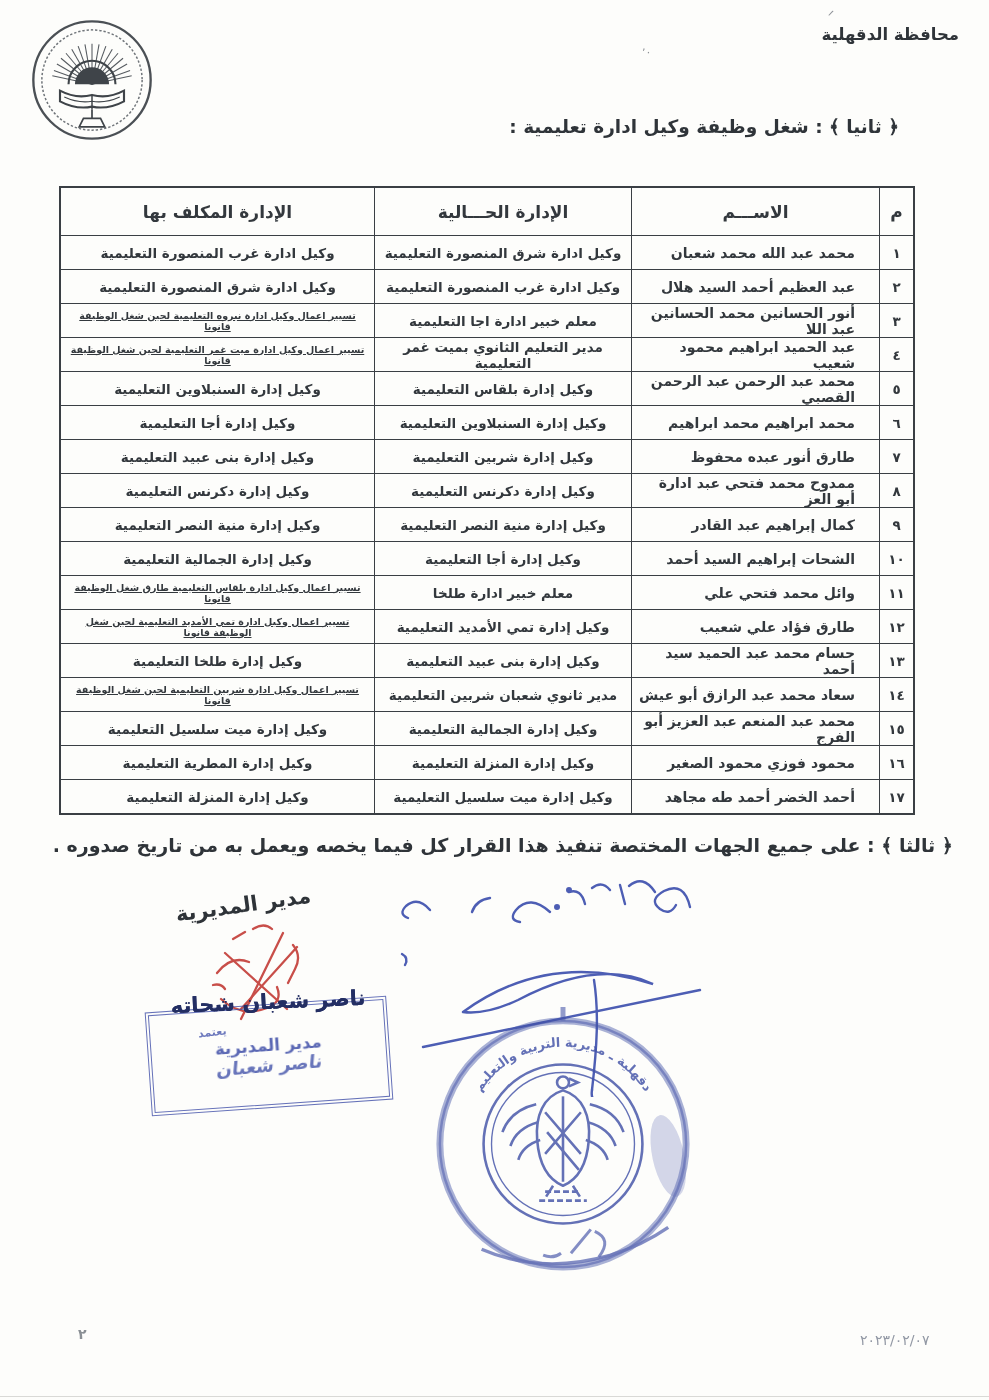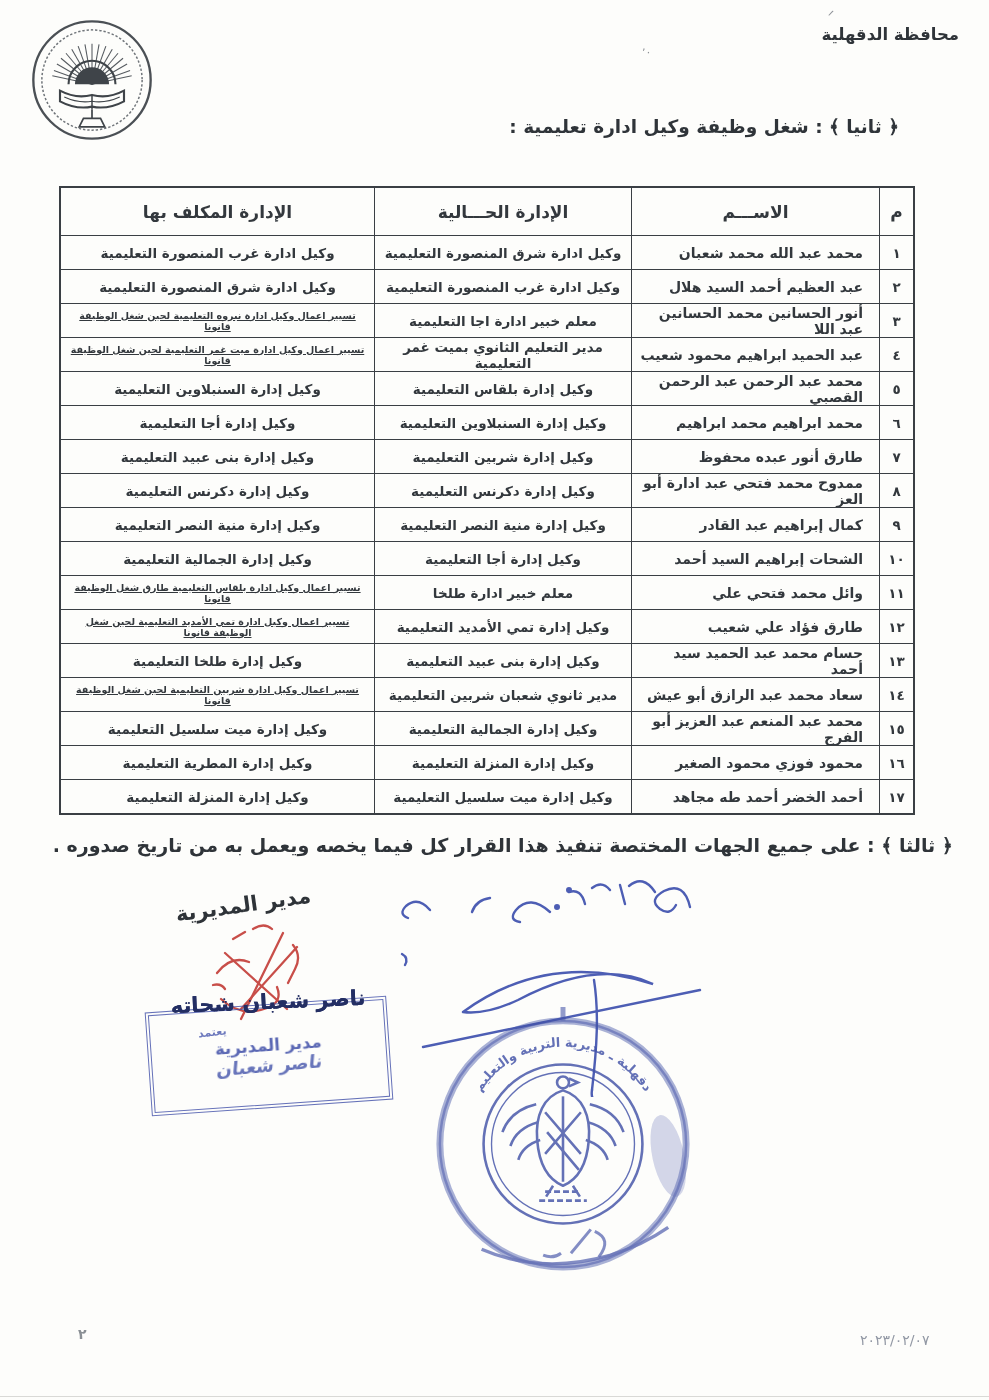--- a/index.html
+++ b/index.html
@@ -19,21 +19,21 @@
   .section-third{top:834px;right:36px;width:920px;font-size:19px;font-weight:bold;color:#2f3439;text-align:right;}
   
   .transfer-table{top:186px;right:74px;border-collapse:collapse;table-layout:fixed;width:841px;background:#fdfdfb;}
   .transfer-table td,.transfer-table th{border:1.6px solid #3a3f44;overflow:hidden;font-weight:bold;color:#33383d;}
   .transfer-table thead th{height:45px;font-size:17px;text-align:center;}
   .transfer-table tbody td{height:33px;font-size:13.5px;text-align:center;padding:0 4px;}
   .col-num{width:31px;}
   .col-name{width:245px;}
   .col-current{width:254px;}
   .col-assigned{width:311px;}
-  .transfer-table tbody td.col-name{text-align:right;padding-right:16px;font-size:14px;}
+  .transfer-table tbody td.col-name{text-align:right;padding-right:24px;font-size:14px;}
   .transfer-table tbody td.small-note{font-size:9.5px;letter-spacing:0;text-decoration:underline;}
   .transfer-table{border:2.4px solid #3a3f44;}
   
   .director-title{top:893px;right:678px;font-size:21px;font-weight:bold;color:#2e3338;transform:rotate(-8deg);letter-spacing:1px;}
   .red-signature{top:915px;left:195px;width:145px;height:110px;}
   .approval-stamp{
     top:1004px;left:148px;width:242px;height:104px;
     border:4px double rgba(62,78,168,.8);transform:rotate(-4deg);
     text-align:center;box-sizing:border-box;padding-top:14px;
   }

